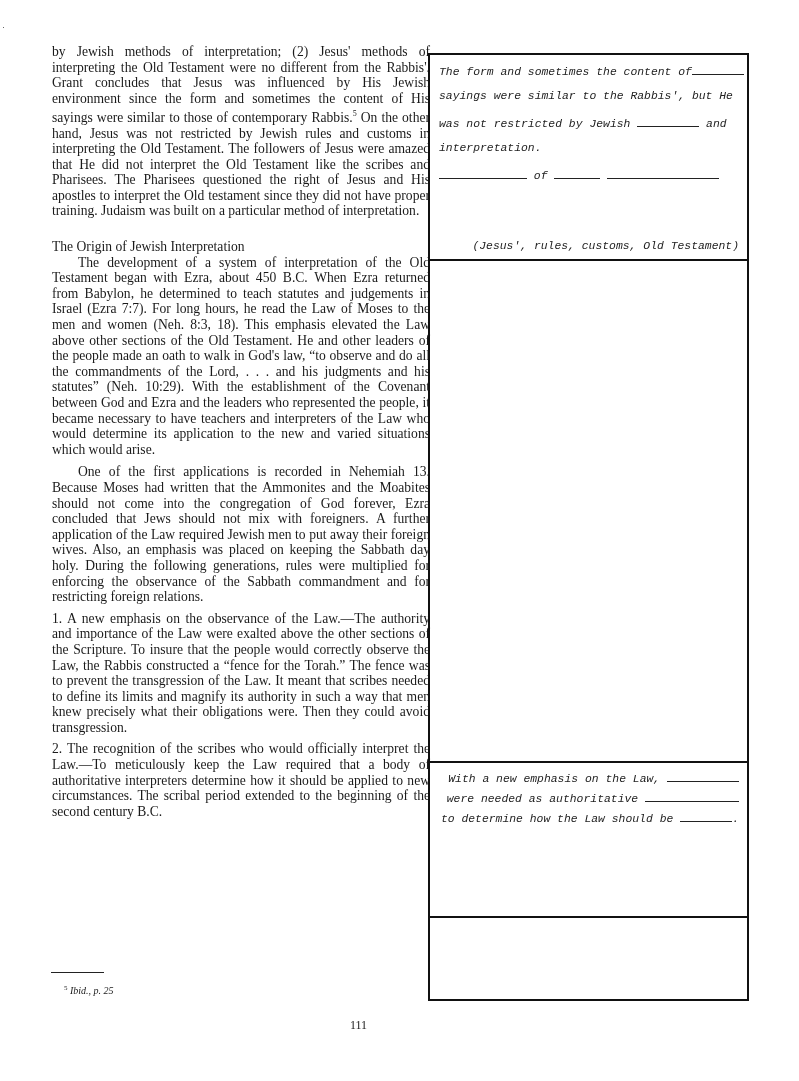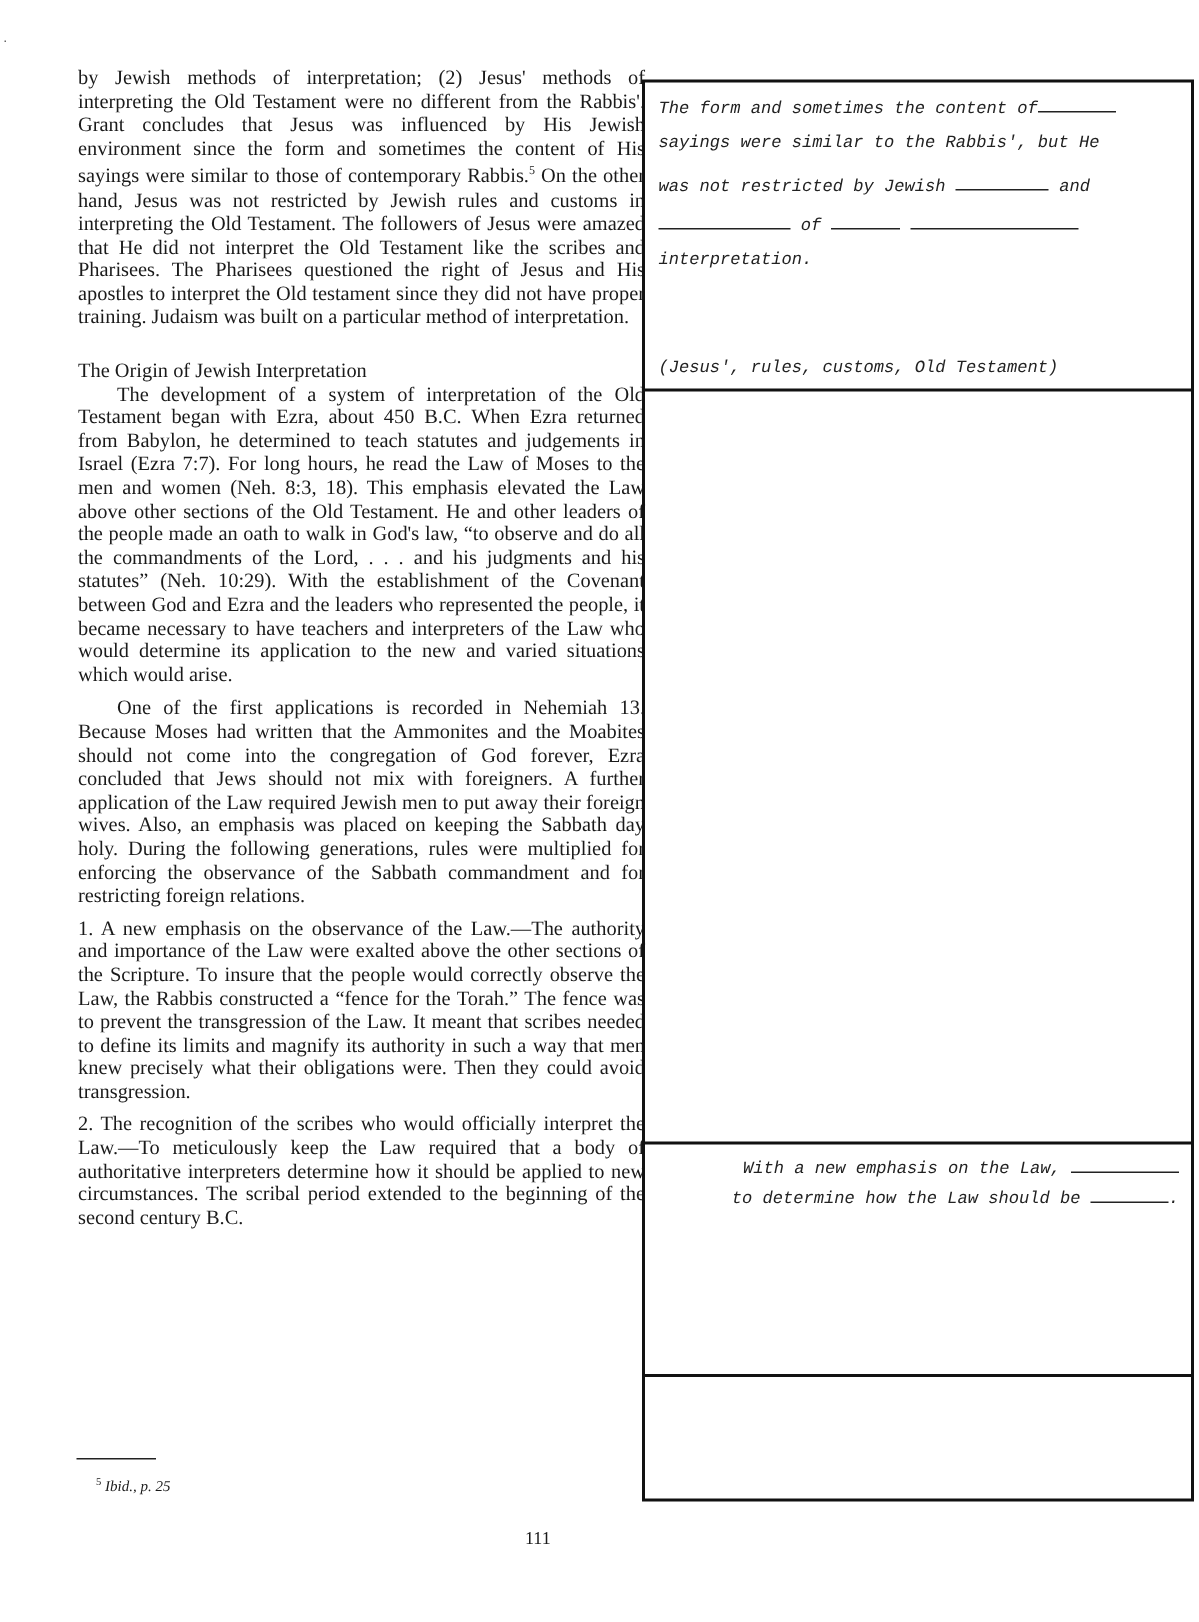--- a/index.html
+++ b/index.html
@@ -8,21 +8,21 @@
   .mono { font-family: "Liberation Mono", "DejaVu Sans Mono", monospace; font-style: italic; }
 
   .left-col { position: absolute; left: 36px; top: 44px; width: 378px; font-size: 13.6px; line-height: 15.6px; text-align: justify; margin-left: 16px; }
   .left-col p { margin: 0; }
   .left-col .indent { text-indent: 26px; }
   .gap-s { margin-top: 14px !important; }
   .gap-xs { margin-top: 7px !important; }
   .heading { font-weight: normal; margin-top: 20px !important; }
   .list-item { margin-top: 6px !important; }
 
-  .box-col { position: absolute; left: 428px; top: 53px; width: 368px; height: 948px; border: 2px solid #111; box-sizing: border-box; }
+  .box-col { position: absolute; left: 428px; top: 53px; width: 321px; height: 948px; border: 2px solid #111; box-sizing: border-box; }
   .box-seg { position: absolute; left: 0; right: 0; box-sizing: border-box; }
   .seg1 { top: 0; height: 206px; border-bottom: 2px solid #111; }
   .seg2 { top: 206px; height: 502px; border-bottom: 2px solid #111; }
   .seg3 { top: 708px; height: 155px; border-bottom: 2px solid #111; text-align: right; }
   .seg4 { top: 863px; bottom: 0; }
 
   .box-text { position: absolute; left: 9px; right: 8px; font-size: 11.4px; color: #222; }
   .line { height: 26px; white-space: nowrap; }
   .line.tight { height: 20px; }
   .blank { display: inline-block; border-bottom: 1px solid #222; height: 10px; vertical-align: baseline; }
@@ -47,31 +47,32 @@
   <p class="list-item">1. A new emphasis on the observance of the Law.—The authority and importance of the Law were exalted above the other sections of the Scripture. To insure that the people would correctly observe the Law, the Rabbis constructed a “fence for the Torah.” The fence was to prevent the transgression of the Law. It meant that scribes needed to define its limits and magnify its authority in such a way that men knew precisely what their obligations were. Then they could avoid transgression.</p>
   <p class="list-item">2. The recognition of the scribes who would officially interpret the Law.—To meticulously keep the Law required that a body of authoritative interpreters determine how it should be applied to new circumstances. The scribal period extended to the beginning of the second century B.C.</p>
 </div>
 
 <div class="box-col">
   <div class="box-seg seg1">
     <div class="box-text mono" style="top:9px;">
       <div class="line"><span>The form and sometimes the content of</span><span class="blank" style="width:52px"></span></div>
       <div class="line">sayings were similar to the Rabbis', but He</div>
       <div class="line"><span>was not restricted by Jewish</span> <span class="blank" style="width:62px"></span> <span>and</span></div>
+      <div class="line">interpretation.</div>
       <div class="line"><span class="blank" style="width:88px"></span> <span>of</span> <span class="blank" style="width:46px"></span> <span class="blank" style="width:112px"></span></div>
-      <div class="line">interpretation.</div>
     </div>
-    <div class="box-text mono" style="top:185px;">(Jesus', rules, customs, Old Testament)</div>
+    <div class="box-text mono" style="top:185px;text-align:right;">(Jesus', rules, customs, Old Testament)</div>
   </div>
 
   <div class="box-seg seg2"></div>
 
   <div class="box-seg seg3">
     <div class="box-text mono" style="top:8px;">
       <div class="line tight"><span>With a new emphasis on the Law,</span> <span class="blank" style="width:72px"></span></div>
+      <div class="line tight"><span>were needed as authoritative</span> <span class="blank" style="width:94px"></span></div>
       <div class="line tight"><span>to determine how the Law should be</span> <span class="blank" style="width:52px"></span><span>.</span></div>
     </div>
   </div>
 
   <div class="box-seg seg4"></div>
 </div>
 
 <div class="footnote-rule"></div>
 <div class="footnote serif"><sup>5</sup> <span>Ibid., p. 25</span></div>
 

